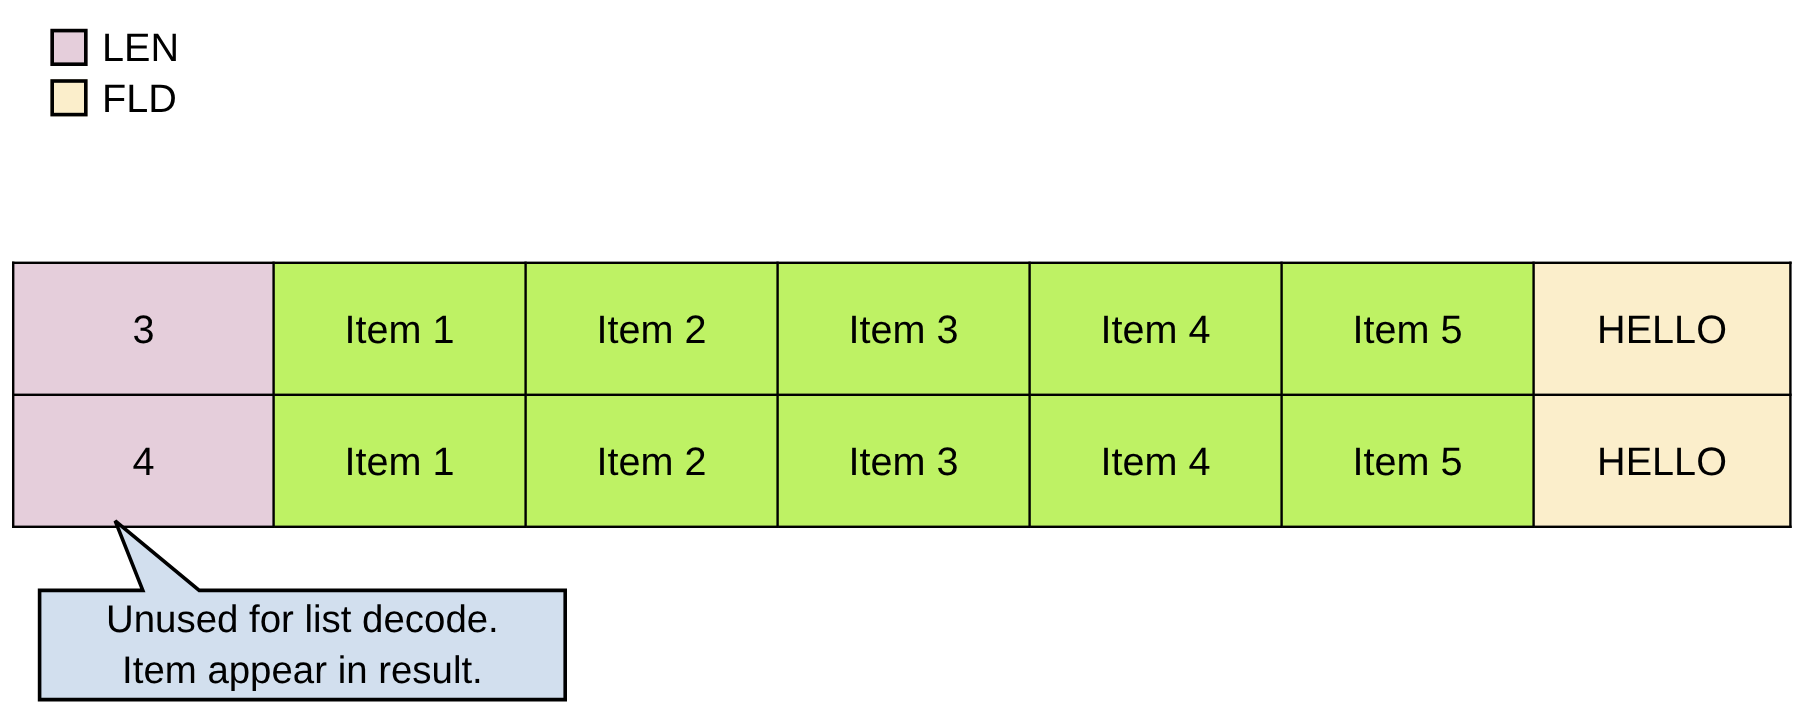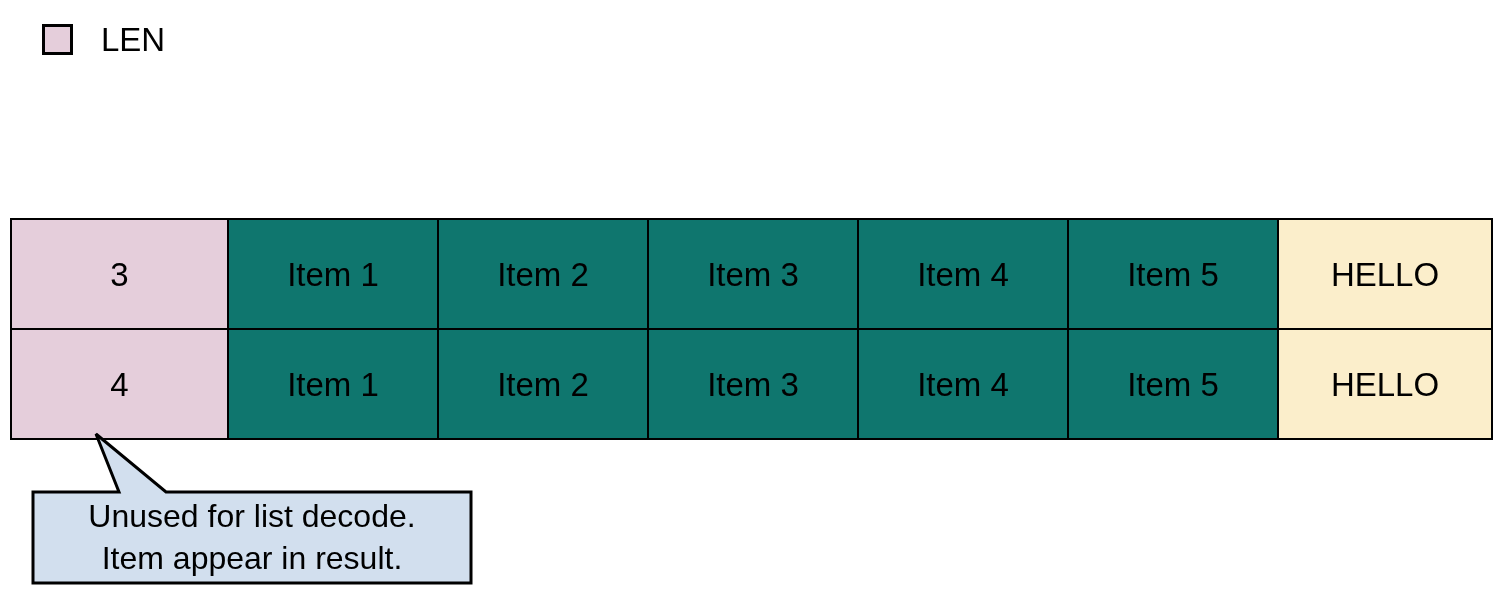--- a/index.html
+++ b/index.html
@@ -29,21 +29,21 @@
     height: 42px;
   }
   .legend-swatch {
     width: 25px;
     height: 25px;
     border: 3px solid #000000;
     box-sizing: content-box;
     flex: 0 0 auto;
   }
   .legend-label {
-    margin-left: 28px;
+    margin-left: 12px;
     font-size: 33px;
     line-height: 33px;
     letter-spacing: 0px;
     white-space: nowrap;
   }
 
   
   #struct-table {
     position: absolute;
     left: 10px;
@@ -57,21 +57,21 @@
     border: 2px solid #000000;
     text-align: center;
     vertical-align: middle;
     font-size: 33px;
     line-height: 33px;
     height: 108px;
     padding: 0;
     white-space: nowrap;
   }
   td.cell-len { background: #e5cedb; width: 215px; }
-  td.cell-lst { background: #0f766e; }
+  td.cell-lst { background: #bef264; }
   td.cell-fld { background: #fbeecb; width: 212px; }
 
   
   #callout {
     position: absolute;
     left: 0px;
     top: 425px;
     width: 500px;
     height: 175px;
     pointer-events: none;
@@ -92,20 +92,24 @@
   }
   #callout-text span { white-space: nowrap; }
 </style>
 </head>
 <body>
 
 <div id="legend">
   <div class="legend-row">
     <span class="legend-swatch" style="background:#e5cedb"></span>
     <span class="legend-label">LEN</span>
+  </div>
+  <div class="legend-row">
+    <span class="legend-swatch" style="background:#fbeecb"></span>
+    <span class="legend-label">FLD</span>
   </div>
 </div>
 
 <table id="struct-table">
   <tbody>
     <tr>
       <td class="cell-len">3</td>
       <td class="cell-lst">Item 1</td>
       <td class="cell-lst">Item 2</td>
       <td class="cell-lst">Item 3</td>

